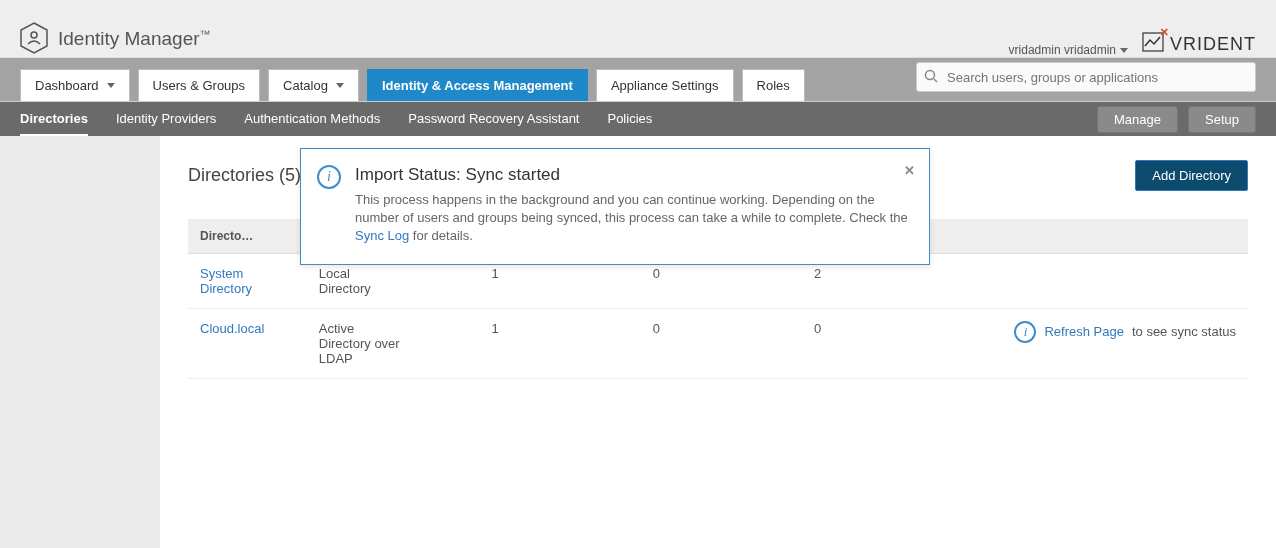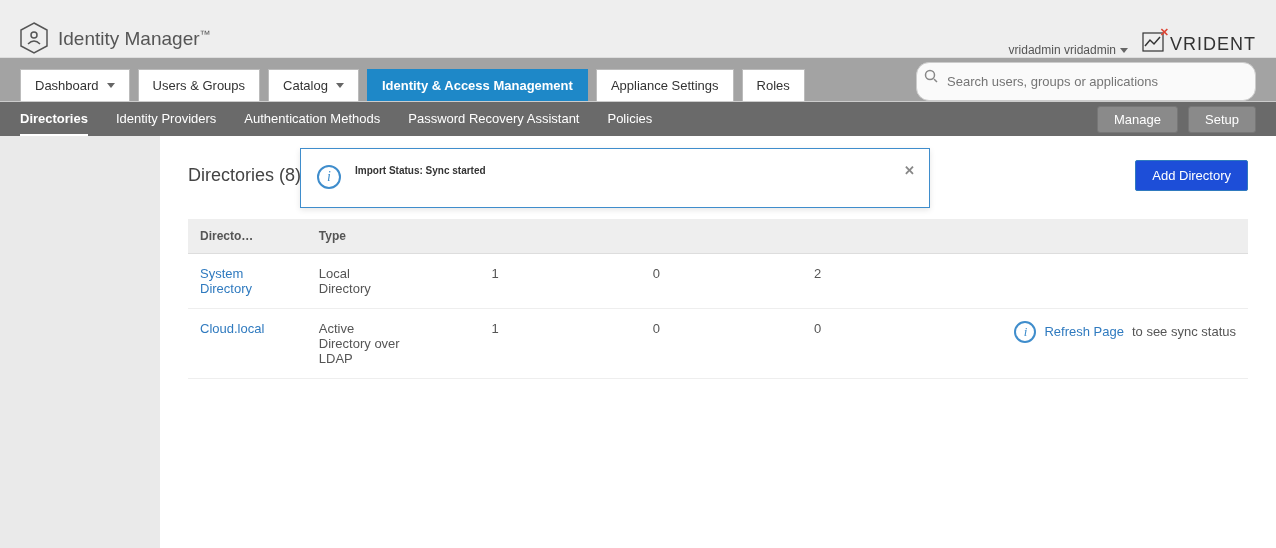--- a/index.html
+++ b/index.html
@@ -14,54 +14,54 @@
   .brand { font-size: 18px; letter-spacing: 1px; color: #333; display: flex; align-items: center; gap: 6px; }
   .brand-icon { position: relative; }
   .brand-x { color: #d43; font-size: 11px; position: absolute; top: -6px; right: -6px; font-weight: bold; }
 
   .navrow { background: #a3a3a3; height: 44px; display: flex; align-items: flex-end; padding: 0 20px 0 20px; border-bottom: 1px solid #ccc; position: relative; }
   .navtabs { display: flex; gap: 8px; }
   .navtab { background: #fff; border: 1px solid #bbb; border-bottom: none; padding: 8px 14px; font-size: 13px; color: #333; display: flex; align-items: center; gap: 8px; cursor: pointer; }
   .navtab.active { background: #1e88c8; color: #fff; border-color: #1e88c8; font-weight: bold; }
   .caret-down { width: 0; height: 0; border-left: 4px solid transparent; border-right: 4px solid transparent; border-top: 5px solid #666; }
   .search-wrap { position: absolute; right: 20px; top: 4px; }
-  .search-input { width: 340px; height: 39px; border: 1px solid #ccc; border-radius: 13px; padding: 0 10px 0 30px; font-size: 13px; background: #fafafa; }
+  .search-input { width: 340px; height: 30px; border: 1px solid #ccc; border-radius: 3px; padding: 0 10px 0 30px; font-size: 13px; background: #fafafa; }
   .search-icon { position: absolute; left: 8px; top: 7px; color: #888; }
 
   .subnav { background: #6a6a6a; height: 34px; display: flex; align-items: center; padding: 0 20px; color: #fff; }
   .subnav-item { margin-right: 28px; font-size: 13px; color: #fff; cursor: pointer; padding: 8px 0; }
   .subnav-item.active { border-bottom: 2px solid #fff; font-weight: bold; }
   .subnav-right { margin-left: auto; display: flex; gap: 10px; }
   .gray-btn { background: #8a8a8a; color: #fff; border: 1px solid #777; border-radius: 3px; padding: 5px 16px; font-size: 13px; cursor: pointer; }
 
   .content { display: flex; }
   .leftpad { width: 160px; background: #eaeaea; min-height: 416px; }
   .main { flex: 1; background: #fff; min-height: 416px; padding: 24px 28px; position: relative; }
 
   .page-header { display: flex; align-items: center; justify-content: space-between; margin-bottom: 20px; padding-bottom: 8px; }
   .page-title { font-size: 18px; font-weight: 400; color: #444; }
-  .blue-btn { background: #1d4ed8; color: #fff; border: 1px solid #2f7abf; border-radius: 2px; padding: 7px 16px; font-size: 13px; cursor: pointer; margin-left: 40px; }
+  .blue-btn { background: #0c4a6e; color: #fff; border: 1px solid #2f7abf; border-radius: 2px; padding: 7px 16px; font-size: 13px; cursor: pointer; margin-left: 40px; }
 
   table.dir-table { width: 100%; border-collapse: collapse; }
   table.dir-table thead { background: #eeeeee; }
   table.dir-table th { text-align: left; padding: 10px 12px; font-size: 12px; font-weight: bold; color: #555; border-bottom: 1px solid #ddd; }
   table.dir-table td { padding: 12px; font-size: 13px; color: #555; vertical-align: top; border-bottom: 1px solid #eee; }
   .link { color: #2f7abf; cursor: pointer; }
   .col-dir { width: 80px; }
   .col-type { width: 80px; }
   .col-num { width: 120px; text-align: center; }
   td.col-num { text-align: center; }
   .col-status { width: 260px; text-align: right; }
   td.col-status { text-align: right; }
 
   .refresh-cell { display: flex; align-items: center; justify-content: flex-end; gap: 8px; flex-wrap: wrap; line-height: 1.5; }
   .refresh-text { color: #555; }
 
   .notice { position: absolute; top: 12px; left: 140px; width: 630px; background: #fff; border: 1px solid #3f8dcc; box-shadow: 0 2px 6px rgba(0,0,0,0.1); padding: 16px 18px 18px 16px; z-index: 10; display: flex; gap: 14px; }
-  .notice-title { font-size: 10px; color: #333; margin-bottom: 6px; font-weight: 700; }
+  .notice-title { font-size: 17px; color: #333; margin-bottom: 6px; font-weight: 400; }
   .notice-text { font-size: 13px; color: #666; line-height: 1.4; }
   .notice-close { position: absolute; top: 14px; right: 14px; color: #888; cursor: pointer; font-weight: bold; }
 
   .info-circle { width: 24px; height: 24px; border: 2px solid #3f8dcc; border-radius: 50%; display: inline-flex; align-items: center; justify-content: center; color: #3f8dcc; font-style: italic; font-family: Georgia, serif; font-size: 14px; flex-shrink: 0; }
   .info-circle.sm { width: 22px; height: 22px; font-size: 13px; }
 
   svg.hex { width: 28px; height: 32px; }
 </style>
 </head>
 <body>
@@ -145,26 +145,29 @@
 </div>
 
 <div class="content">
   <div class="leftpad"></div>
   <div class="main">
 
     <div class="notice">
       <span class="info-circle">i</span>
       <div>
         <div class="notice-title">Import Status: Sync started</div>
+        <div class="notice-text">
+          <span>This process happens in the background and you can continue working. Depending on the number of users and groups being synced, this process can take a while to complete. Check the </span><span class="link">Sync Log</span><span> for details.</span>
+        </div>
       </div>
       <span class="notice-close">✕</span>
     </div>
 
     <div class="page-header">
-      <div class="page-title">Directories (8)</div>
+      <div class="page-title">Directories (5)</div>
       <button class="blue-btn">Add Directory</button>
     </div>
 
     <table class="dir-table">
       <thead>
         <tr>
           <th class="col-dir">Directo…</th>
           <th class="col-type">Type</th>
           <th class="col-num"></th>
           <th class="col-num"></th>

